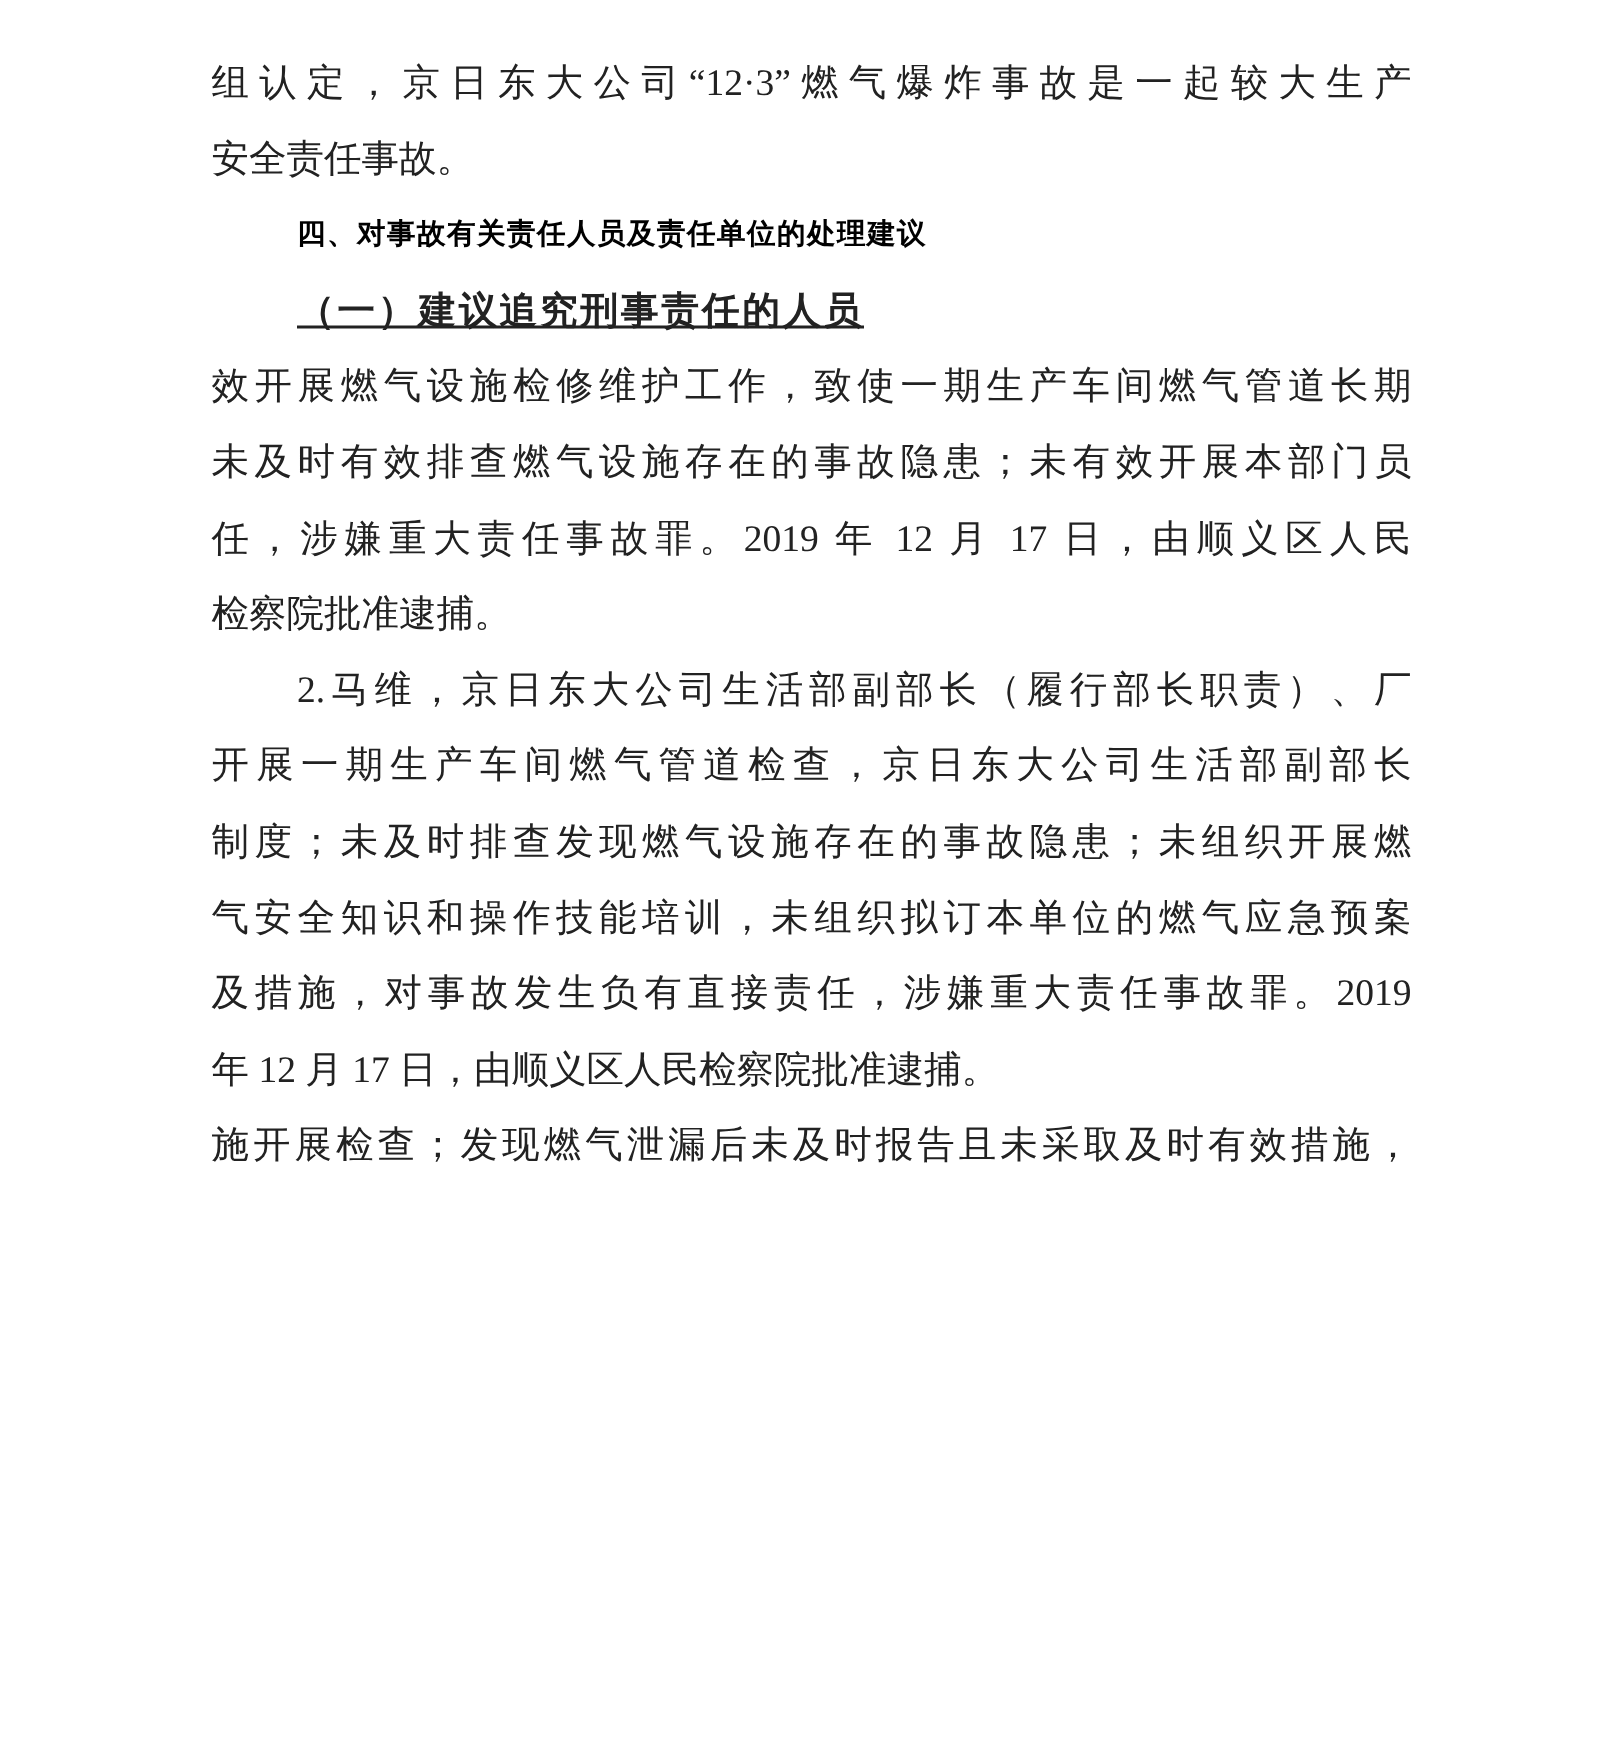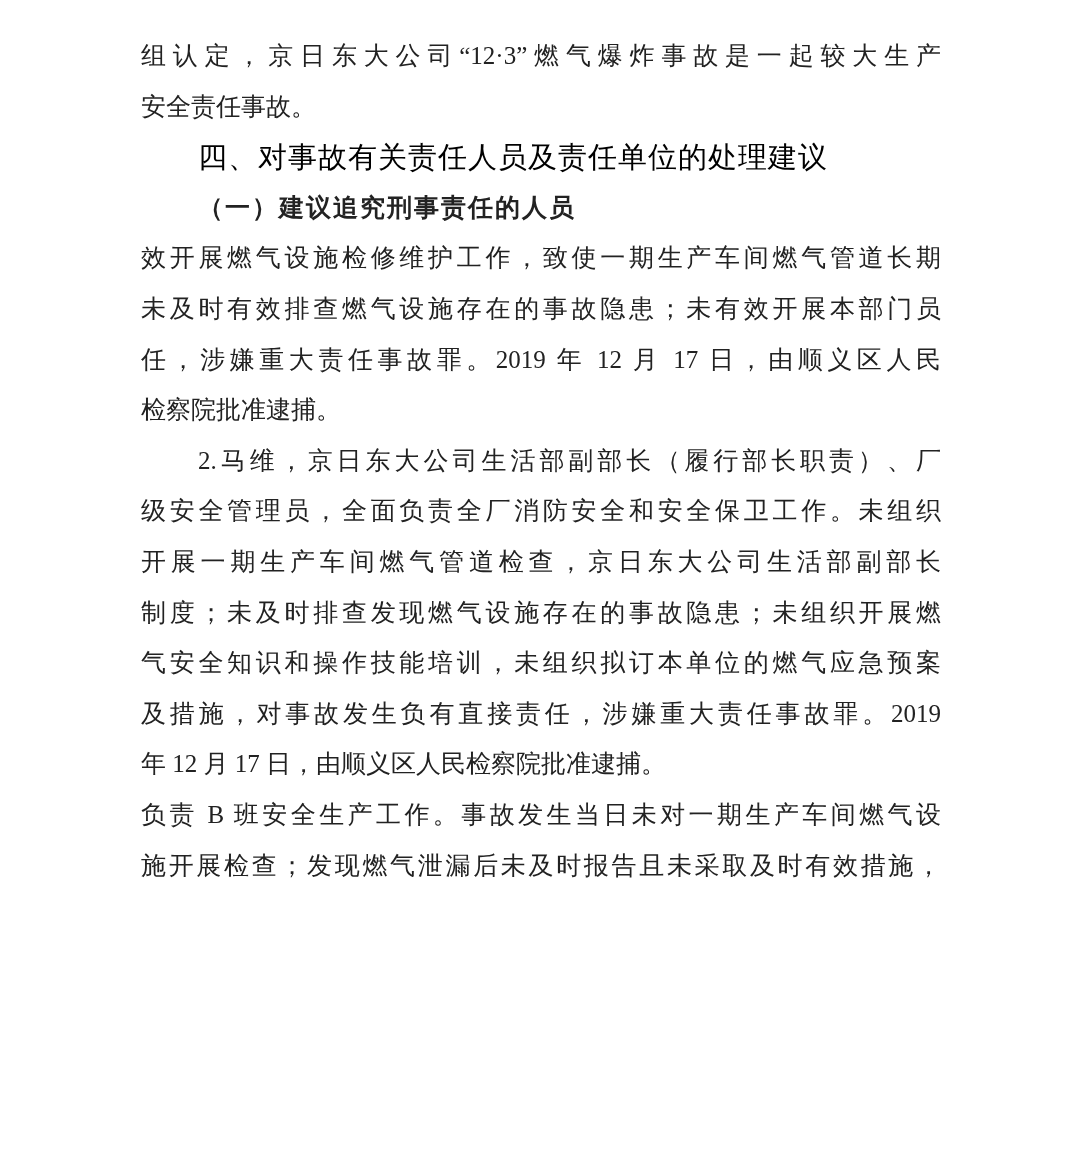--- a/index.html
+++ b/index.html
@@ -33,46 +33,45 @@
     overflow: visible;
   }
   .line.j {
     text-align-last: justify;
   }
   .line.indent {
     text-indent: 57px;
   }
   .line.heading {
     font-family: "Liberation Sans", "DejaVu Sans", sans-serif;
-    font-weight: 400;
-    font-size: 29px;
+    font-weight: 700;
+    font-size: 19px;
     color: #000000;
     letter-spacing: 1px;
   }
   .line.subheading {
     font-weight: 600;
     letter-spacing: 2px;
+    text-decoration: underline;
   }
 </style>
 </head>
 <body>
 
 <div class="page">
   <div class="doc">
       <div class="line j">组认定，京日东大公司“12·3”燃气爆炸事故是一起较大生产</div>
       <div class="line">安全责任事故。</div>
       <div class="line heading indent">四、对事故有关责任人员及责任单位的处理建议</div>
       <div class="line subheading indent">（一）建议追究刑事责任的人员</div>
       <div class="line j">效开展燃气设施检修维护工作，致使一期生产车间燃气管道长期</div>
       <div class="line j">未及时有效排查燃气设施存在的事故隐患；未有效开展本部门员</div>
       <div class="line j">任，涉嫌重大责任事故罪。2019 年 12 月 17 日，由顺义区人民</div>
       <div class="line">检察院批准逮捕。</div>
       <div class="line indent j">2.马维，京日东大公司生活部副部长（履行部长职责）、厂</div>
-      <div class="line j">级安全管理员，全面负责全厂消防安全和安全保卫工作。未组织</div>
       <div class="line j">开展一期生产车间燃气管道检查，京日东大公司生活部副部长</div>
       <div class="line j">制度；未及时排查发现燃气设施存在的事故隐患；未组织开展燃</div>
       <div class="line j">气安全知识和操作技能培训，未组织拟订本单位的燃气应急预案</div>
       <div class="line j">及措施，对事故发生负有直接责任，涉嫌重大责任事故罪。2019</div>
       <div class="line">年 12 月 17 日，由顺义区人民检察院批准逮捕。</div>
-      <div class="line j">负责 B 班安全生产工作。事故发生当日未对一期生产车间燃气设</div>
       <div class="line j">施开展检查；发现燃气泄漏后未及时报告且未采取及时有效措施，</div>
     </div>
 </div>
 
 </body></html>

